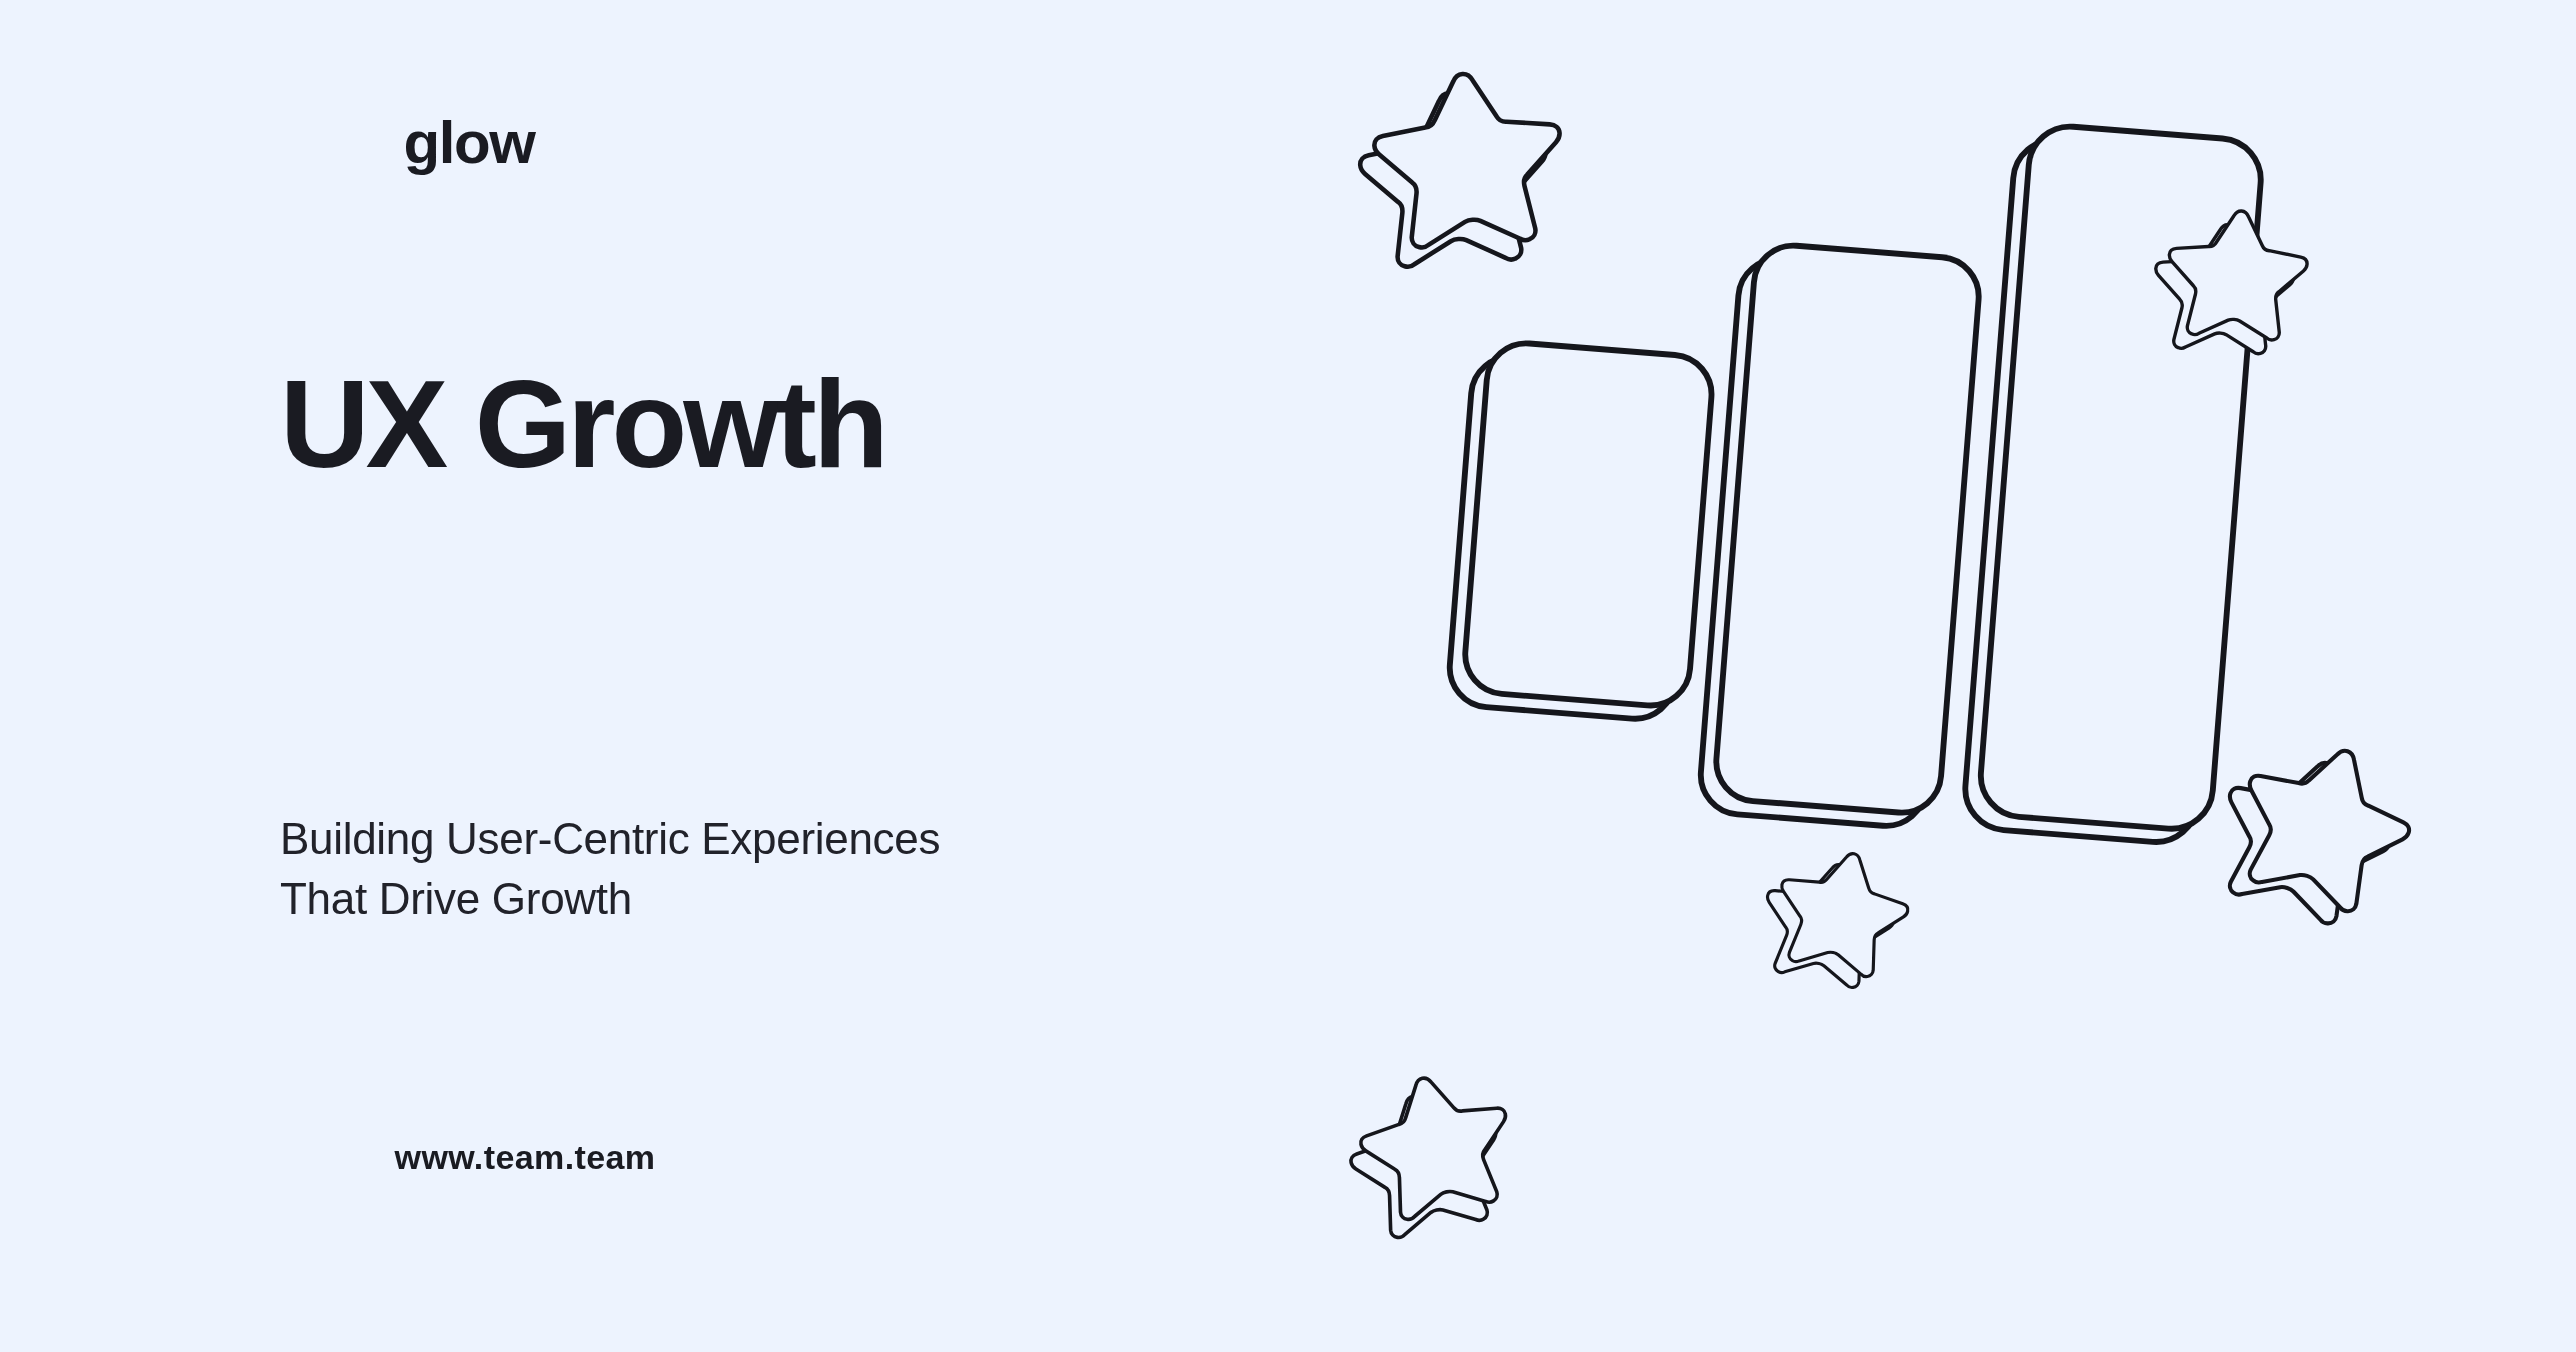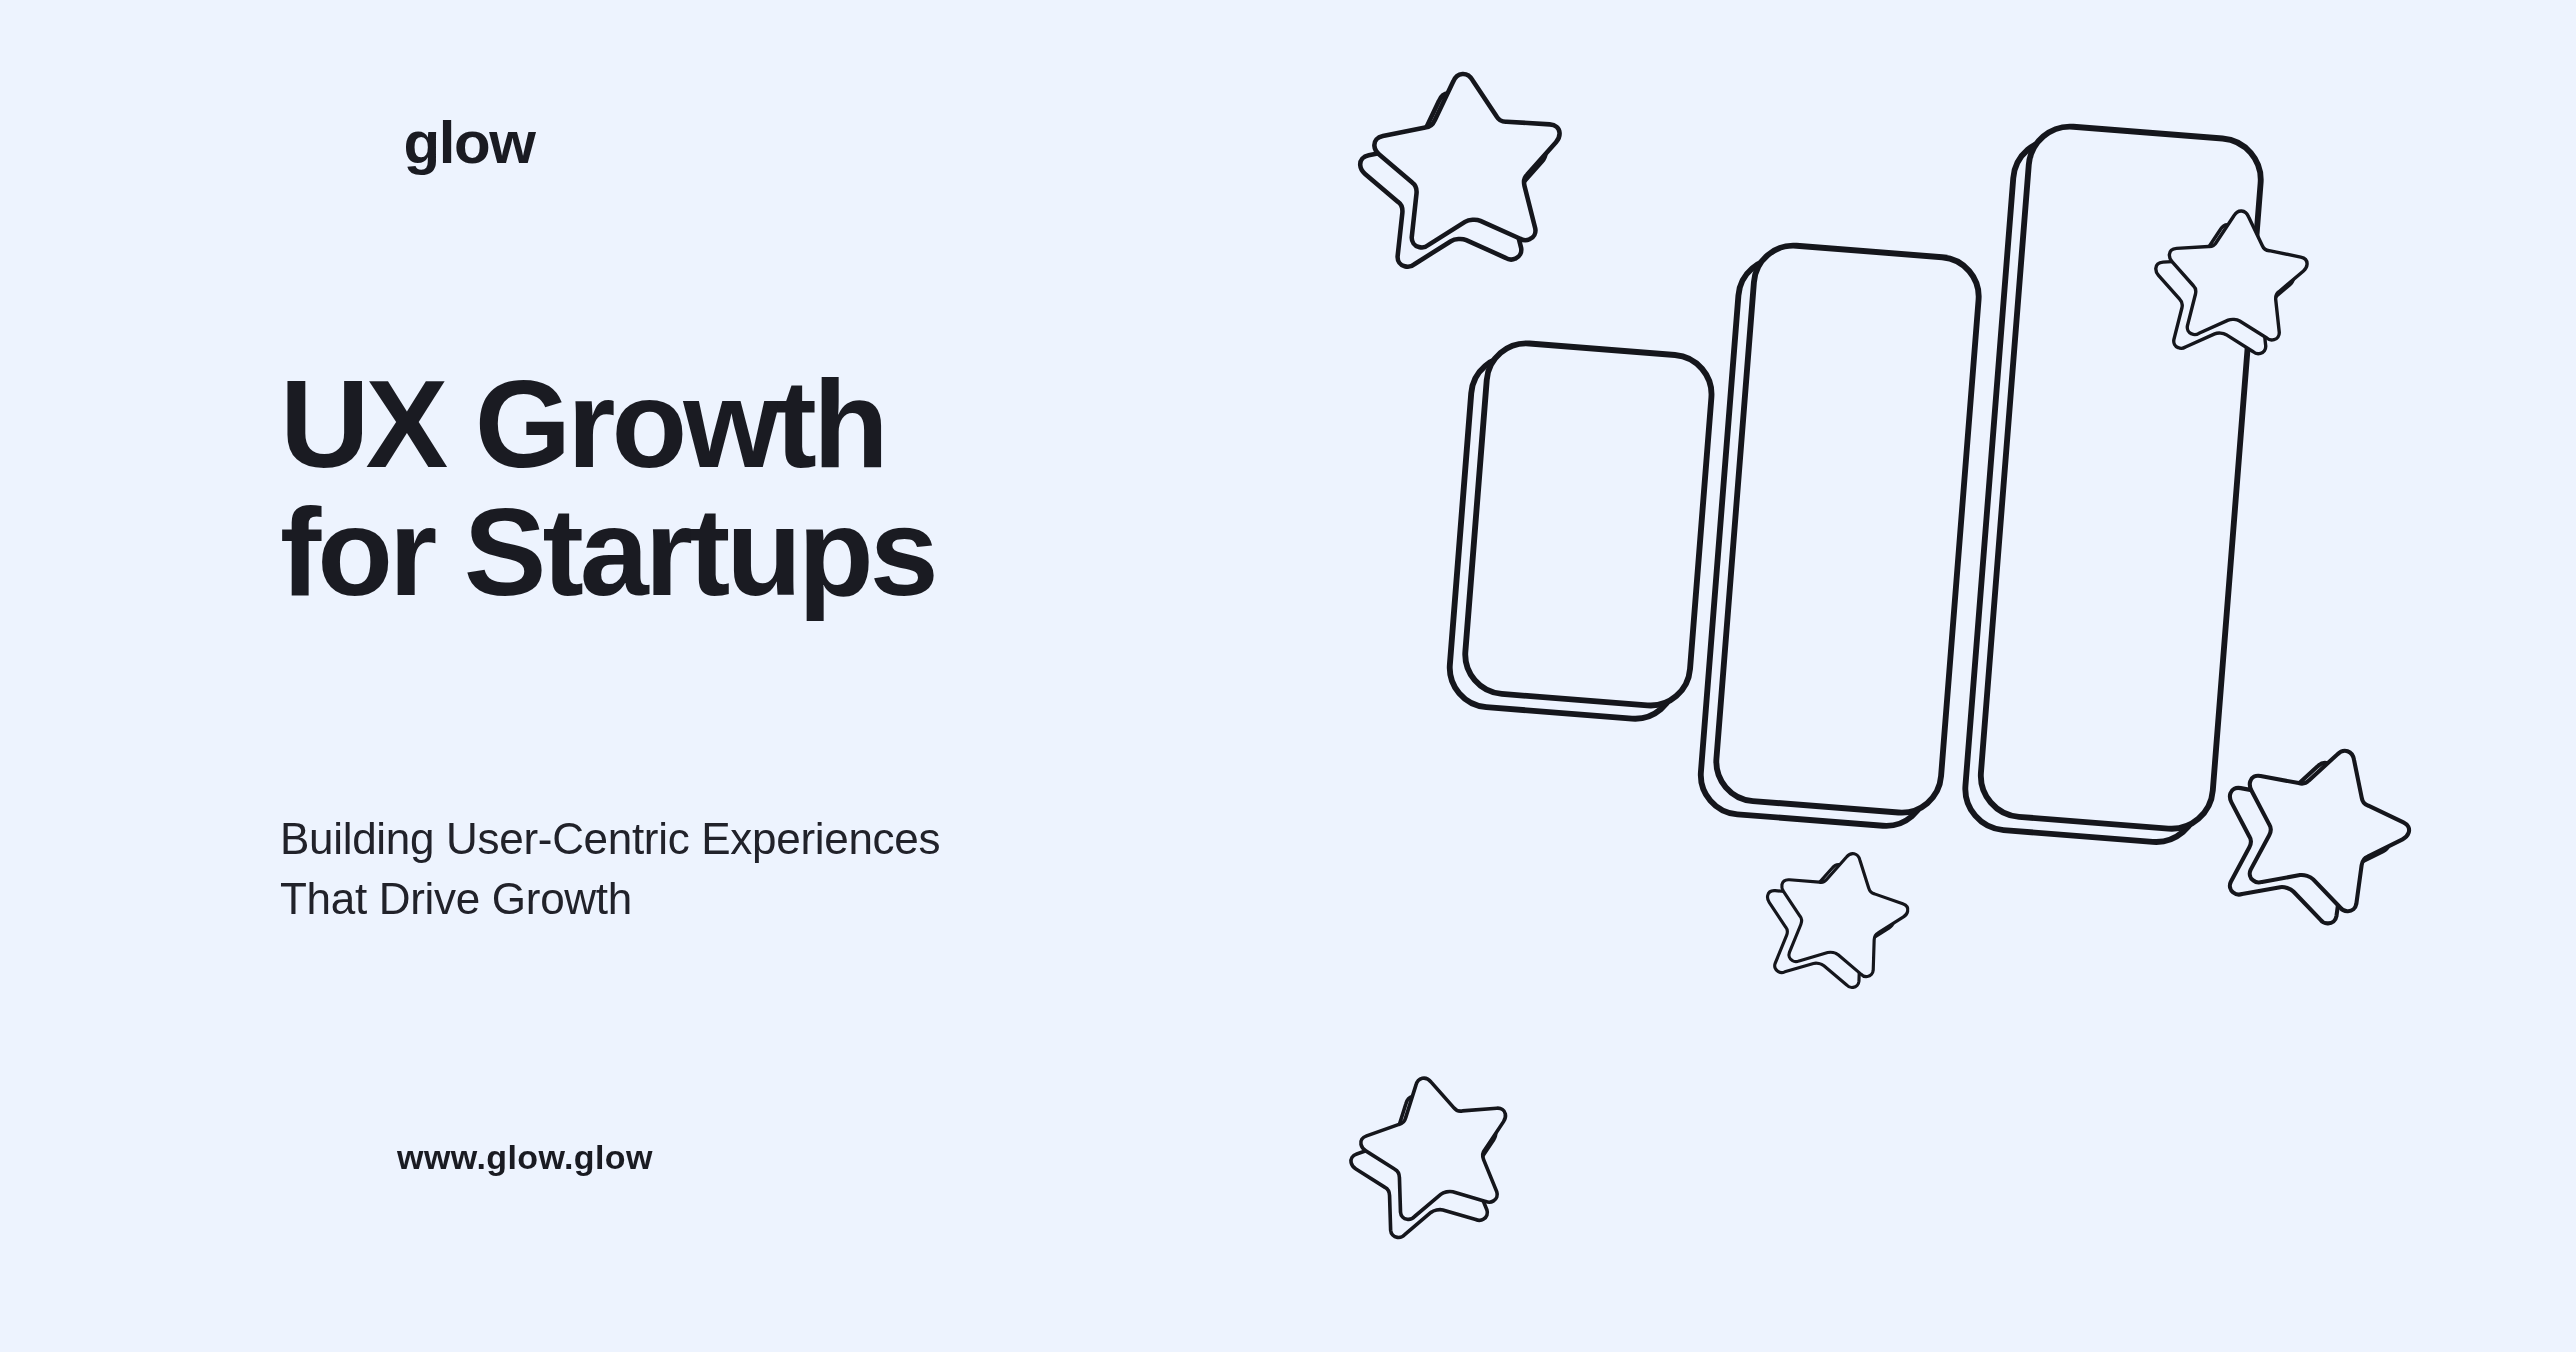--- a/index.html
+++ b/index.html
@@ -119,29 +119,28 @@
 <body>
 
 <div id="slide">
 
   <div id="text-column">
 
     <div id="brand-logo">glow</div>
 
     <div id="headline">
       <span class="hl-line">UX Growth</span>
-      <span class="hl-line">for Startups</span>
     </div>
 
     <div id="subtitle">
       <span class="sub-line">Building User-Centric Experiences</span>
       <span class="sub-line">That Drive Growth</span>
     </div>
 
-    <div id="website">www.glow.glow</div>
+    <div id="website">www.team.team</div>
   </div>
 
   <div id="illustration">
     <svg viewBox="0 0 1430 1500" xmlns="http://www.w3.org/2000/svg">
       <defs>
 
         <path id="starPath" d="M 0,-100
              C 6,-100 11,-96 14,-90
              L 44,-37
              C 47,-31 52,-28 58,-28

